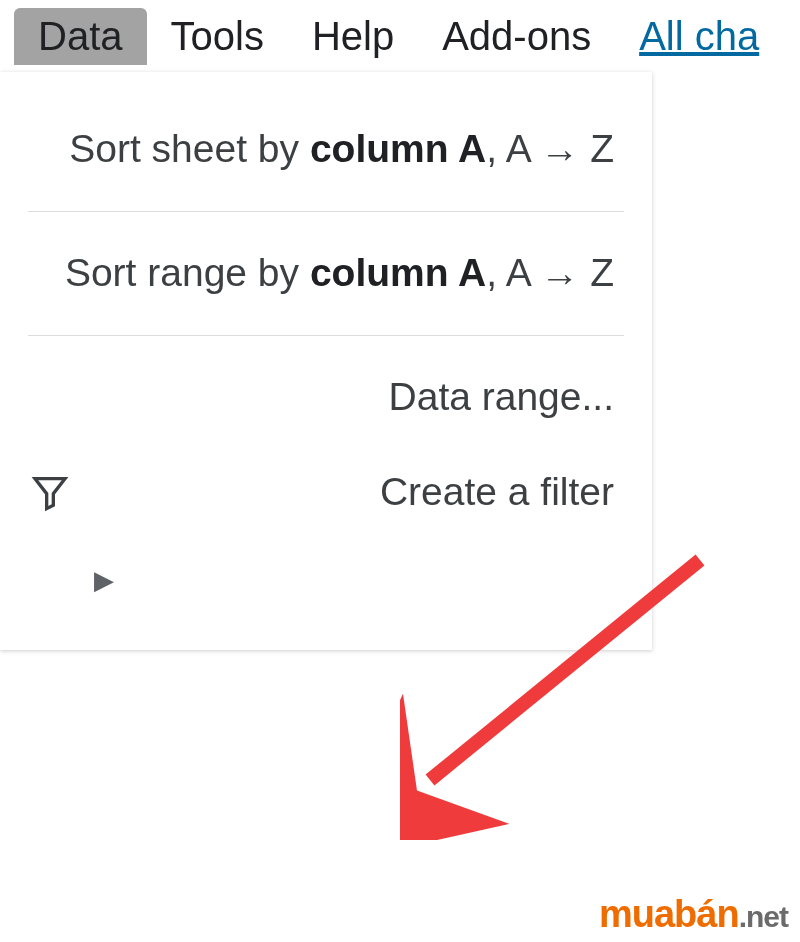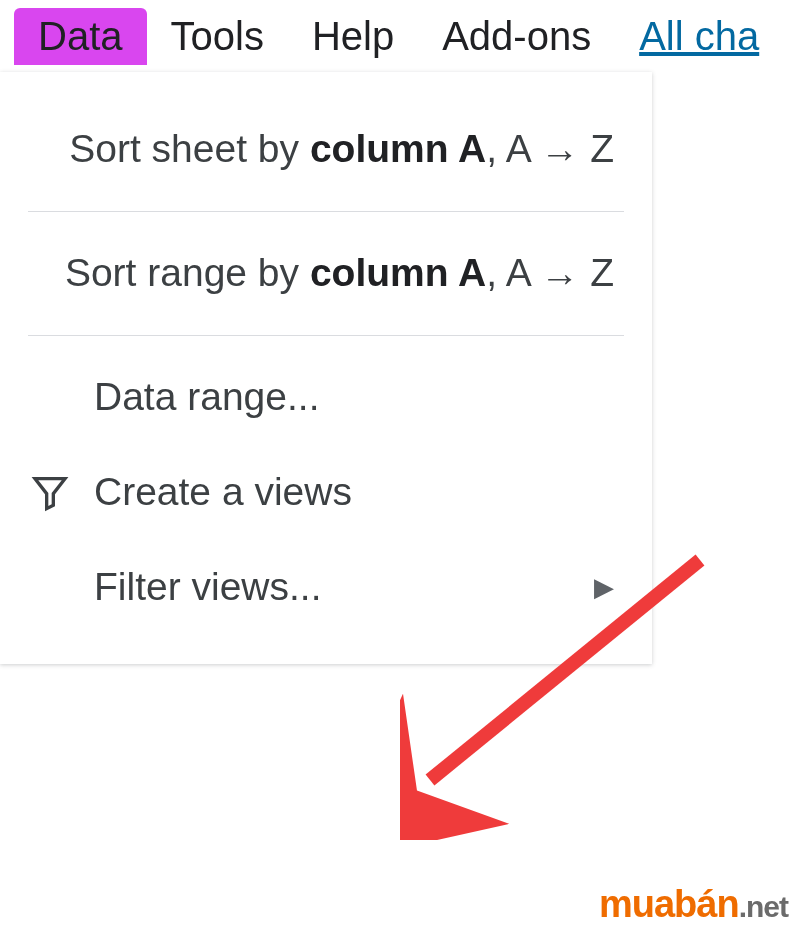--- a/index.html
+++ b/index.html
@@ -1,33 +1,34 @@
 <!DOCTYPE html>
 <html><head>
 <meta charset="utf-8">
 <style>
   * { box-sizing: border-box; margin: 0; padding: 0; }
   html, body { width: 800px; height: 942px; overflow: hidden; font-family: Arial, Helvetica, sans-serif; background: #fff; }
   .container { position: relative; width: 800px; height: 942px; background: #fff; filter: blur(0.4px); }
 
   .menubar { display: flex; align-items: center; padding: 8px 0 0 14px; gap: 0; font-size: 40px; color: #202124; }
   .menubar .item { padding: 6px 24px; cursor: pointer; }
-  .menubar .item.active { background: #d946ef; border-top-left-radius: 6px; border-top-right-radius: 6px; }
+  .menubar .item.active { background: #a3a3a3; border-top-left-radius: 6px; border-top-right-radius: 6px; }
   .menubar .link { text-decoration: underline; color: #0369a1; }
 
   .dropdown {
     position: absolute;
     left: 0;
     top: 72px;
     width: 652px;
     background: #fff;
     box-shadow: 0 1px 4px rgba(60,64,67,0.25);
     padding: 30px 0;
     font-size: 39px;
     color: #3c4043;
+    text-align: right;
   }
   .dropdown .menu-item {
     display: flex;
     align-items: center;
     padding: 26px 38px 26px 30px;
     cursor: pointer;
     line-height: 1.1;
     white-space: nowrap;
   }
   .dropdown .menu-item .icon-slot { width: 64px; display: inline-flex; align-items: center; justify-content: flex-start; }
@@ -39,21 +40,21 @@
   .arrow-annotation {
     position: absolute;
     left: 400px;
     top: 540px;
     pointer-events: none;
   }
 
   .watermark {
     position: absolute;
     right: 12px;
-    bottom: 16px;
+    bottom: 6px;
     font-family: Arial, Helvetica, sans-serif;
     font-weight: 700;
     font-size: 38px;
     color: #ef6c00;
     letter-spacing: -1px;
   }
   .watermark .dotnet { color: #6b6b6b; font-weight: 700; font-size: 30px; }
 </style>
 </head>
 <body>
@@ -94,26 +95,25 @@
       <span class="icon-slot"></span>
       <span class="label">Data range...</span>
     </div>
 
     <div class="menu-item">
       <span class="icon-slot">
         <svg width="40" height="40" viewBox="0 0 24 24" fill="none" stroke="#3c4043" stroke-width="2">
           <path d="M3 4 L21 4 L14 13 L14 20 L10 22 L10 13 Z"></path>
         </svg>
       </span>
-      <span class="label">Create a views</span>
+      <span class="label">Create a filter</span>
     </div>
 
     <div class="menu-item">
       <span class="icon-slot"></span>
-      <span class="label">Filter views...</span>
       <span class="submenu-arrow">▶</span>
     </div>
 
   </div>
 
   <svg class="arrow-annotation" width="320" height="300" viewBox="0 0 320 300">
     <defs>
       <marker id="arrhead" viewBox="0 0 20 20" refX="4" refY="10" markerWidth="12" markerHeight="12" orient="auto">
         <path d="M0,0 L20,10 L0,20 L6,10 Z" fill="#ef3b3b"></path>
       </marker>

